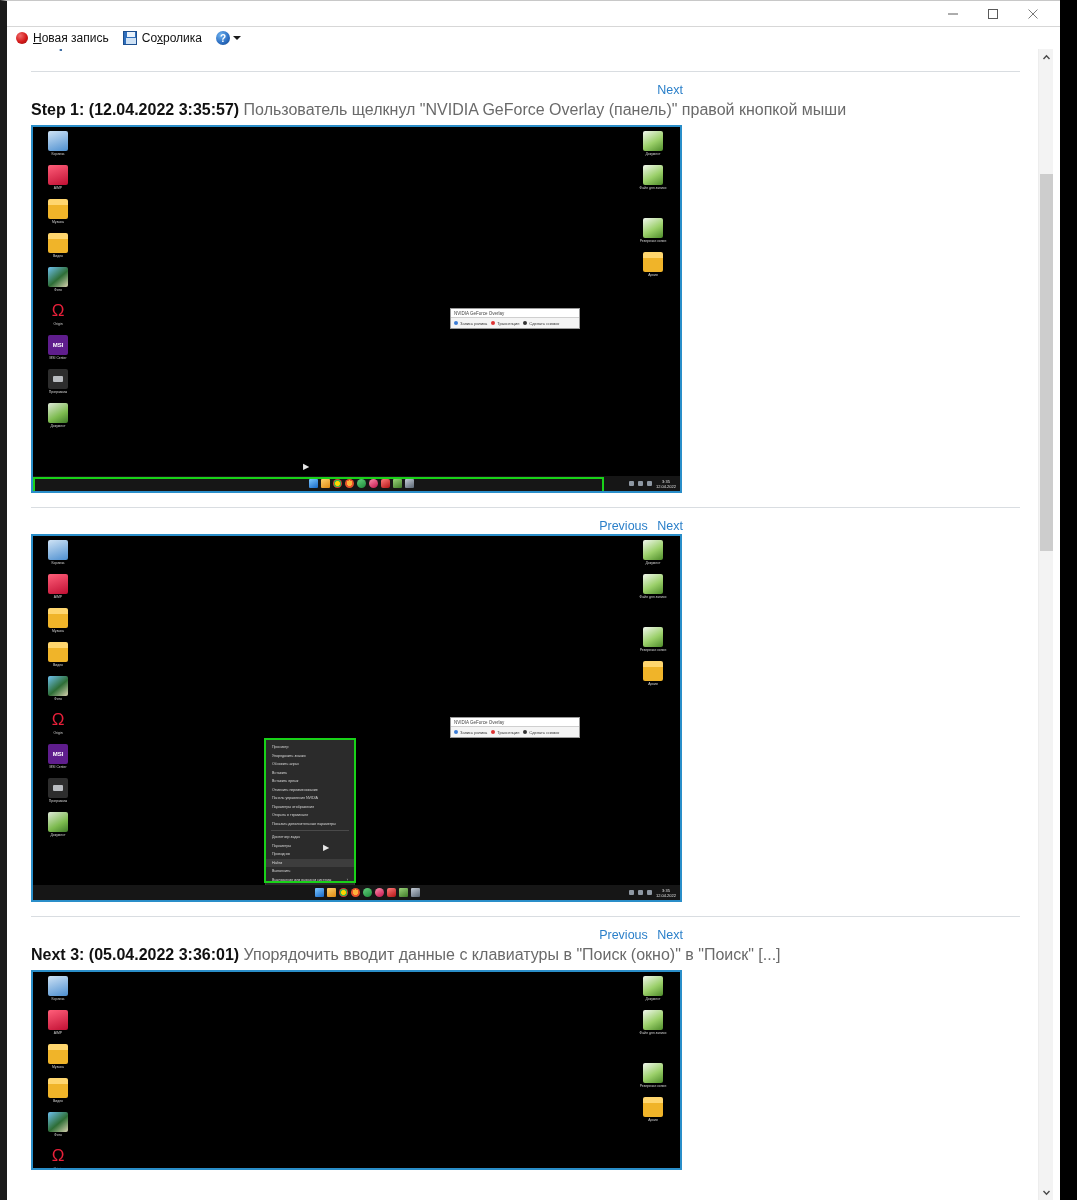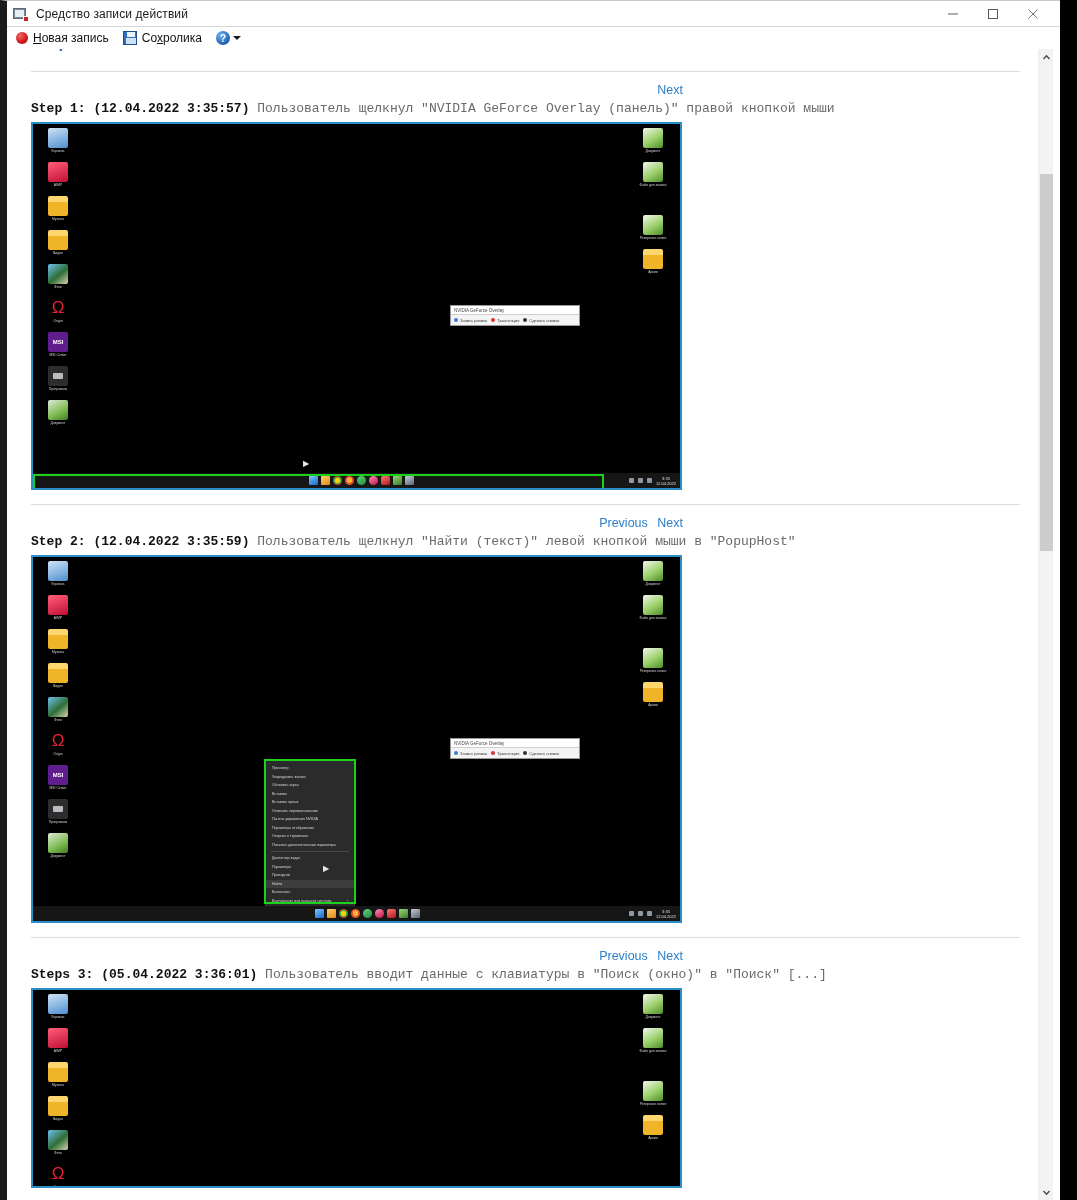--- a/index.html
+++ b/index.html
@@ -184,24 +184,23 @@
     font-size: 12.5px;
   }
   .nav-link {
     color: #2a7fc9;
     cursor: pointer;
     margin-left: 6px;
   }
 
   .step-line {
     margin: 3px 0 6px 24px;
-    font-size: 13px;
+    font-size: 16px;
     color: #6a6a6a;
     white-space: nowrap;
-    font-family: Liberation Mono, monospace;
   }
   .step-line b { color: #111; }
 
   
   .shot {
     position: relative;
     margin-left: 24px;
     width: 651px;
     background: #000;
     border: 2px solid #2a8ec9;
@@ -361,27 +360,20 @@
     left: 1px; width: 13px;
     top: 125px; height: 377px;
     background: #cdcdcd;
   }
 </style>
 </head>
 <body>
 
 <div id="app-window">
 
-  <div id="titlebar">
-    <div id="title-icon">
-      <div class="sq"></div>
-        <div class="dot"></div>
-    </div>
-    <div id="title-text">Средство записи действий</div>
-  </div>
   <div id="titlebar-underline"></div>
 
   <div id="window-buttons">
     <div class="winbtn">
       <svg width="12" height="12" viewBox="0 0 12 12">
           <line x1="1" y1="6" x2="11" y2="6" stroke="#5a5a5a" stroke-width="1"></line>
         </svg>
     </div>
     <div class="winbtn">
       <svg width="12" height="12" viewBox="0 0 12 12">
@@ -533,25 +525,20 @@
         <div class="hl-green" style="left:0px;top:350px;width:571px;height:16px;"></div>
       </div>
 
       <div style="height:14px"></div>
       <div class="hr"></div>
 
       <div class="nav-row">
         <span class="nav-link">Previous</span>
         <span class="nav-link">Next</span>
       </div>
-      <div class="step-line">
-        <b><span>Step 2:</span>
-        <span>(12.04.2022 3:35:59)</span></b>
-        <span>Пользователь щелкнул "Найти (текст)" левой кнопкой мыши в "PopupHost"</span>
-      </div>
 
       <div class="shot s2">
         <div class="dcol" style="left:2px;top:4px;">
           <div class="dicon">
               <div class="glyph g-blue"></div>
               <div class="cap">Корзина</div>
             </div>
           <div class="dicon">
               <div class="glyph g-red"></div>
               <div class="cap">AIMP</div>
@@ -669,23 +656,23 @@
       </div>
 
       <div style="height:14px"></div>
       <div class="hr"></div>
 
       <div class="nav-row">
         <span class="nav-link">Previous</span>
         <span class="nav-link">Next</span>
       </div>
       <div class="step-line">
-        <b><span>Steps 3:</span>
+        <b><span>Next 3:</span>
         <span>(05.04.2022 3:36:01)</span></b>
-        <span>Пользователь вводит данные с клавиатуры в "Поиск (окно)" в "Поиск" [...]</span>
+        <span>Упорядочить вводит данные с клавиатуры в "Поиск (окно)" в "Поиск" [...]</span>
       </div>
 
       <div class="shot s3">
         <div class="dcol" style="left:2px;top:4px;">
           <div class="dicon">
               <div class="glyph g-blue"></div>
               <div class="cap">Корзина</div>
             </div>
           <div class="dicon">
               <div class="glyph g-red"></div>

